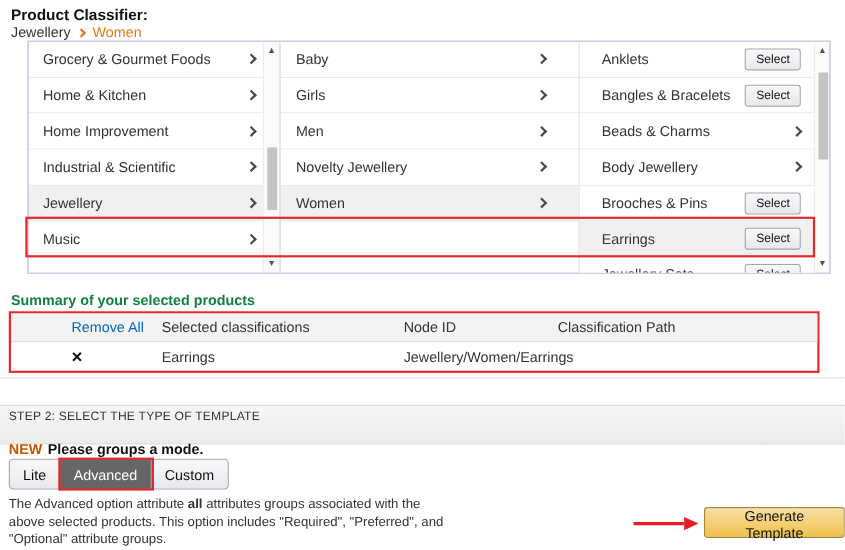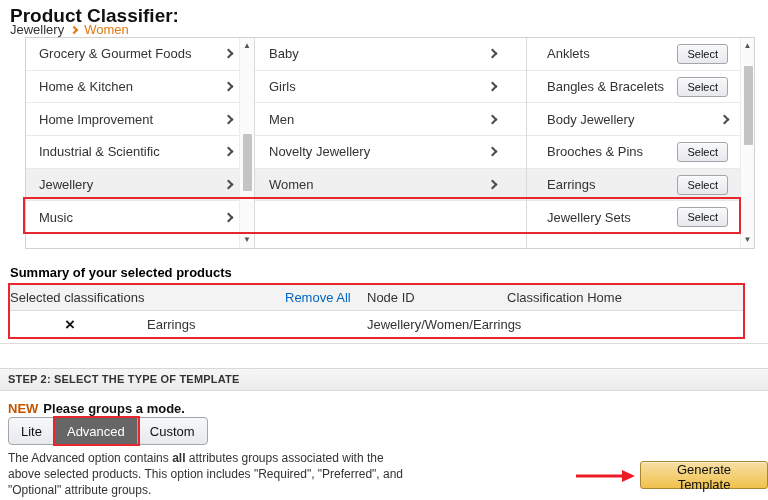--- a/index.html
+++ b/index.html
@@ -4,21 +4,21 @@
 <style>
   * { margin:0; padding:0; box-sizing:border-box; }
   html,body { width:768px; height:500px; }
   body {
     position:relative; overflow:hidden; background:#fff;
     font-family:"Liberation Sans", sans-serif; color:#333;
   }
   .abs { position:absolute; }
 
   
-  .title { left:10px; top:5px; font-size:19px; font-weight:bold; color:#111; }
+  .title { left:10px; top:5px; font-size:14px; font-weight:bold; color:#111; }
   .breadcrumb { left:10px; top:22px; font-size:13px; display:flex; align-items:center; gap:7px; color:#333; }
   .crumb-current { color:#e47911; }
   .chev { display:inline-block; width:7px; height:7px; border-top:2px solid #4a4a4a; border-right:2px solid #4a4a4a; transform:rotate(45deg); flex:none; }
   .chev.orange { width:6px; height:6px; border-color:#e47911; border-width:2px; }
 
   
   .panel { left:25px; top:37px; width:730px; height:212px; border:1px solid #d2d2d2; background:#c4b5fd; display:flex; overflow:hidden; }
   .col { overflow:hidden; background:#fff; }
   .col1 { width:213px; }
   .col2 { width:272px; border-right:1px solid #d9d9d9; }
@@ -38,35 +38,35 @@
   .sb .arr { position:absolute; left:0; width:100%; text-align:center; font-size:8px; line-height:12px; color:#555; cursor:pointer; }
   .sb .arr.up { top:2px; } .sb .arr.down { bottom:2px; }
   .sb .thumb { position:absolute; left:3px; width:9px; background:#c4c4c4; border-radius:1px; cursor:pointer; }
   .sb1 .thumb { top:96px; height:57px; }
   .sb3 .thumb { top:28px; height:79px; }
 
   
   .row-annotation { left:23px; top:197px; width:718px; height:37px; border:2px solid #e8262d; pointer-events:none; z-index:6; }
 
   
-  .summary-title { left:10px; top:265px; font-size:13px; font-weight:bold; color:#000000; }
+  .summary-title { left:10px; top:265px; font-size:13px; font-weight:bold; color:#15803d; }
   .summary-box { left:8px; top:283px; width:737px; border:2px solid #e8262d; background:#fff; font-size:13px; }
   .srow { display:flex; align-items:center; height:26px; }
   .srow.shead { background:#f3f3f3; border-bottom:1px solid #ddd; color:#333; }
   .scell { flex:none; }
   .scell.c1 { width:137px; padding-left:55px; }
   .scell.c2 { width:220px; }
   .scell.c3 { width:140px; }
   .scell.c4 { flex:1; }
   .link { color:#0066c0; text-decoration:none; cursor:pointer; }
   .xmark { font-size:17px; font-weight:bold; color:#111; line-height:1; cursor:pointer; }
 
   
   .divider { left:0; top:343px; width:768px; border-top:1px solid #ddd; }
-  .step2bar { left:0; top:368px; width:768px; height:23px; background:linear-gradient(#f6f6f6,#ebebeb); border-top:1px solid #d8d8d8; border-bottom:1px solid #d8d8d8; font-size:11px; font-weight:bold; color:#333; line-height:21px; padding-left:8px; letter-spacing:.2px; }
+  .step2bar { left:0; top:368px; width:768px; height:36px; background:linear-gradient(#f6f6f6,#ebebeb); border-top:1px solid #d8d8d8; border-bottom:1px solid #d8d8d8; font-size:11px; font-weight:normal; color:#333; line-height:21px; padding-left:8px; letter-spacing:.2px; }
   .mode-prompt { left:8px; top:401px; font-size:13px; font-weight:bold; color:#111; }
   .mode-prompt .new { color:#c45500; margin-right:5px;margin-top:17px; }
   .mode-selector { left:8px; top:417px; display:inline-flex; border:1px solid #a2a6ac; border-radius:4px; background:linear-gradient(#f7f8fa,#e7e9ec); overflow:visible; }
   .mode { font-family:inherit; font-size:13px; height:26px; padding:0 12px; border:none; background:transparent; color:#111; cursor:pointer; border-right:1px solid #a2a6ac; }
   .mode:last-child { border-right:none; }
   .mode.active { background:#666; color:#fff; position:relative; z-index:2; box-shadow:0 0 0 2px #e8262d; }
   .desc { left:8px; top:450px; width:400px; font-size:12px; line-height:16px; color:#333; }
   .generate { left:640px; top:461px; height:28px; padding:0 12px; font-family:inherit; font-size:13px; color:#111; border:1px solid #a88734; border-radius:3px; background:linear-gradient(#f7dfa5,#f0c14b); cursor:pointer; box-shadow:0 1px 0 rgba(255,255,255,.4) inset; }
   .arrow { left:574px; top:468px; pointer-events:none; }
 </style>
@@ -138,20 +138,24 @@
   <div class="col col3">
       <div class="crow">
         <span class="row-label">Anklets</span>
         <button class="select-btn">Select</button>
       </div>
       <div class="crow">
         <span class="row-label">Bangles &amp; Bracelets</span>
         <button class="select-btn">Select</button>
       </div>
       <div class="crow">
+        <span class="row-label">Beads &amp; Charms</span>
+        <span class="chev"></span>
+      </div>
+      <div class="crow">
         <span class="row-label">Body Jewellery</span>
         <span class="chev"></span>
       </div>
       <div class="crow">
         <span class="row-label">Brooches &amp; Pins</span>
         <button class="select-btn">Select</button>
       </div>
       <div class="crow selected">
         <span class="row-label">Earrings</span>
         <button class="select-btn">Select</button>
@@ -167,24 +171,24 @@
     <div class="arr down">▼</div>
   </div>
 </div>
 
 <div class="abs row-annotation"></div>
 
 <div class="abs summary-title">Summary of your selected products</div>
 
 <div class="abs summary-box">
   <div class="srow shead">
+    <div class="scell c1"><a class="link">Remove All</a></div>
     <div class="scell c2">Selected classifications</div>
-    <div class="scell c1"><a class="link">Remove All</a></div>
     <div class="scell c3">Node ID</div>
-    <div class="scell c4">Classification Home</div>
+    <div class="scell c4">Classification Path</div>
   </div>
   <div id="summary-body">
       <div class="srow">
         <div class="scell c1"><span class="xmark">×</span></div>
         <div class="scell c2"><span>Earrings</span></div>
         <div class="scell c4"><span>Jewellery/Women/Earrings</span></div>
       </div>
     </div>
 </div>
 
@@ -198,21 +202,21 @@
   <span class="new">NEW</span><span>Please groups a mode.</span>
 </div>
 
 <div class="abs mode-selector" id="mode-selector">
     <button class="mode">Lite</button>
     <button class="mode active">Advanced</button>
     <button class="mode">Custom</button>
   </div>
 
 <p class="abs desc">
-  <span>The Advanced option contains </span><b>all</b><span> attributes groups associated with the above selected products. This option includes "Required", "Preferred", and "Optional" attribute groups.</span>
+  <span>The Advanced option attribute </span><b>all</b><span> attributes groups associated with the above selected products. This option includes "Required", "Preferred", and "Optional" attribute groups.</span>
 </p>
 
 <svg class="abs arrow" width="62" height="16" viewBox="0 0 62 16">
   <line x1="2" y1="8" x2="48" y2="8" stroke="#ec1c24" stroke-width="3"></line>
   <polygon points="48,2 61,8 48,14" fill="#ec1c24"></polygon>
 </svg>
 
 <button class="abs generate">Generate Template</button>
 
 </body></html>

